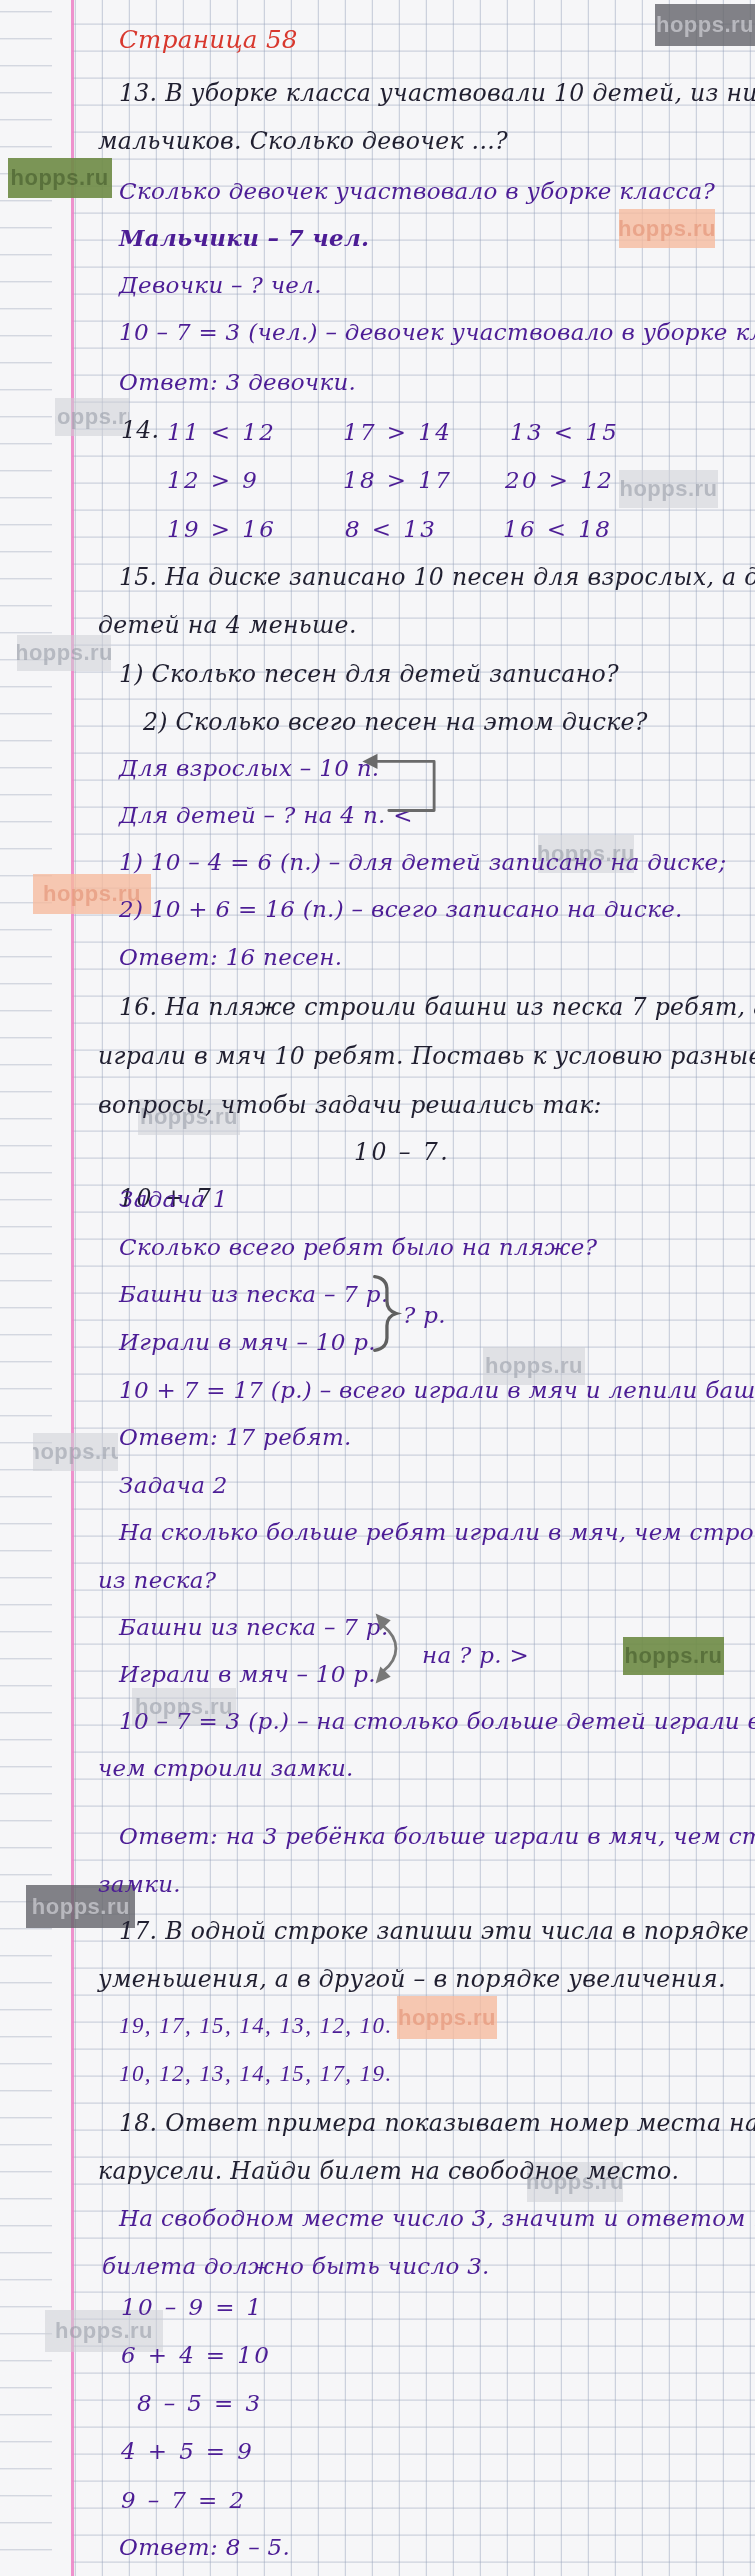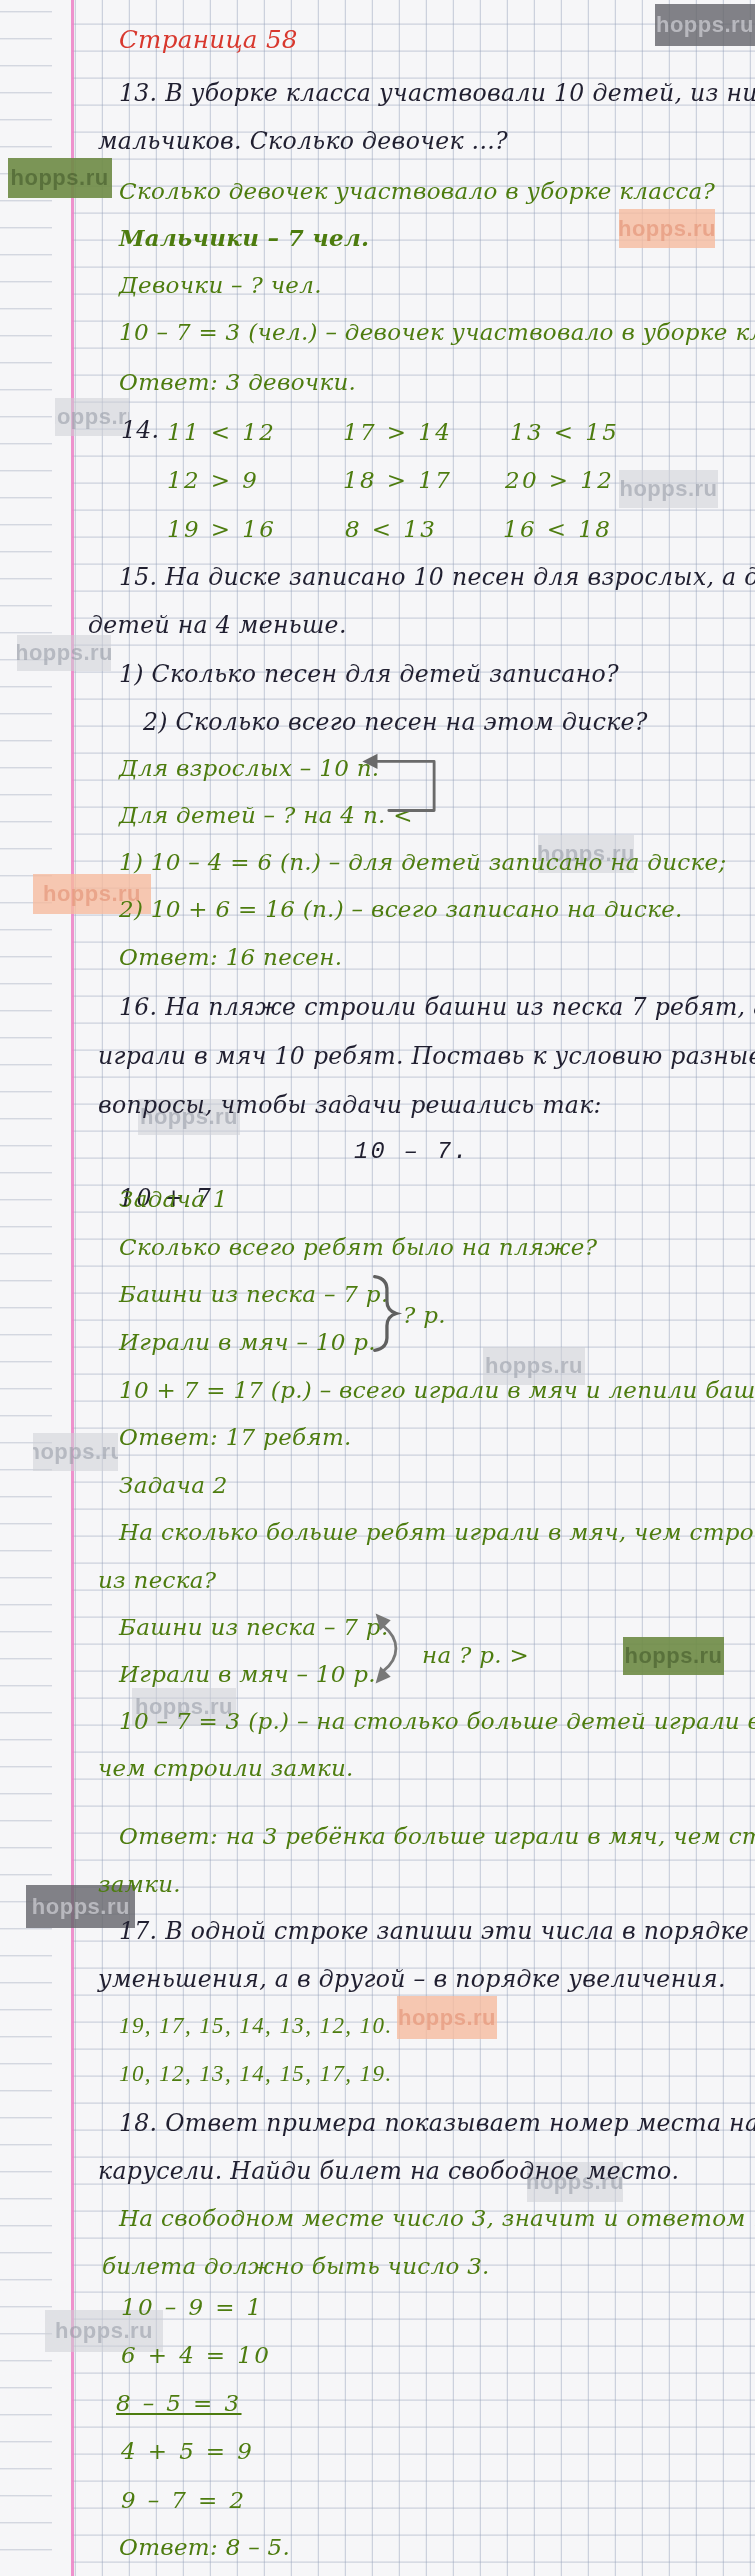--- a/index.html
+++ b/index.html
@@ -13,21 +13,21 @@
   #grid{position:absolute;left:72px;right:0;top:0;bottom:0;
     background-image:
       linear-gradient(to right, rgba(150,162,186,.55) 0.9px, transparent 0.9px),
       linear-gradient(to bottom, rgba(150,162,186,.55) 0.9px, transparent 0.9px);
     background-size:27px 27px;background-position:2.8px 23.6px;}
   #margin-line{position:absolute;left:71px;top:0;width:2.8px;height:100%;
     background:#ec80c6;opacity:.85;}
   .line{position:absolute;white-space:nowrap;font:italic 23px/28px "DejaVu Serif",serif;
         letter-spacing:0.3px;}
   .c-black{color:#201f30;font-size:23.6px;}
-  .c-purple{color:#4d7c0f;}
+  .c-purple{color:#4c1d95;}
   .c-red{color:#d8382e;font-size:24.6px;}
   .s-eq{letter-spacing:2.4px;}
   .s-eq2{letter-spacing:1.4px;font-family:Liberation Serif, serif;}
   .wm{position:absolute;display:flex;align-items:center;justify-content:center;
       font:700 22px "Liberation Sans",sans-serif;letter-spacing:0.5px;overflow:hidden;}
   .wm-dark{background:rgba(100,100,106,.8);}   .wm-dark span{color:rgba(240,240,245,.5);}
   .wm-light{background:rgba(205,207,214,.55);} .wm-light span{color:rgba(140,145,158,.5);}
   .wm-green{background:rgba(112,140,72,.92);}  .wm-green span{color:rgba(62,84,38,.55);}
   .wm-salmon{background:rgba(246,186,156,.78);}.wm-salmon span{color:rgba(228,148,118,.65);}
   #annot{position:absolute;left:0;top:0;pointer-events:none;}
@@ -106,33 +106,33 @@
       <div class="line c-purple s-eq" style="left: 167px; top: 418px;">11 &lt; 12</div>
       <div class="line c-purple s-eq" style="left: 343px; top: 418px;">17 &gt; 14</div>
       <div class="line c-purple s-eq" style="left: 510px; top: 418px;">13 &lt; 15</div>
       <div class="line c-purple s-eq" style="left: 167px; top: 466px;">12 &gt; 9</div>
       <div class="line c-purple s-eq" style="left: 343px; top: 466px;">18 &gt; 17</div>
       <div class="line c-purple s-eq" style="left: 505px; top: 466px;">20 &gt; 12</div>
       <div class="line c-purple s-eq" style="left: 167px; top: 515px;">19 &gt; 16</div>
       <div class="line c-purple s-eq" style="left: 345px; top: 515px;">8 &lt; 13</div>
       <div class="line c-purple s-eq" style="left: 503px; top: 515px;">16 &lt; 18</div>
       <div class="line c-black" style="left: 119px; top: 563px;">15. На диске записано 10 песен для взрослых, а для</div>
-      <div class="line c-black" style="left: 88px; top: 611px;">детей на 4 меньше.</div>
+      <div class="line c-black" style="left: 98px; top: 611px;">детей на 4 меньше.</div>
       <div class="line c-black" style="left: 119px; top: 660px;">1) Сколько песен для детей записано?</div>
       <div class="line c-black" style="left: 119px; top: 708px; margin-left: 24px;">2) Сколько всего песен на этом диске?</div>
       <div class="line c-purple" style="left: 119px; top: 754px;">Для взрослых – 10 п.</div>
       <div class="line c-purple" style="left: 119px; top: 801px;">Для детей – ? на 4 п. &lt;</div>
       <div class="line c-purple" style="left: 119px; top: 848px;">1) 10 – 4 = 6 (п.) – для детей записано на диске;</div>
       <div class="line c-purple" style="left: 119px; top: 895px;">2) 10 + 6 = 16 (п.) – всего записано на диске.</div>
       <div class="line c-purple" style="left: 119px; top: 943px;">Ответ: 16 песен.</div>
       <div class="line c-black" style="left: 119px; top: 993px;">16. На пляже строили башни из песка 7 ребят, а</div>
       <div class="line c-black" style="left: 98px; top: 1042px;">играли в мяч 10 ребят. Поставь к условию разные</div>
       <div class="line c-black" style="left: 98px; top: 1091px;">вопросы, чтобы задачи решались так:</div>
       <div class="line c-black s-eq" style="left: 119px; top: 1184px;">10 + 7</div>
-      <div class="line c-black s-eq" style="left: 354px; top: 1138px; font-family: Liberation Mono, monospace;">10 – 7.</div>
+      <div class="line c-black s-eq" style="left: 354px; top: 1138px;">10 – 7.</div>
       <div class="line c-purple" style="left: 119px; top: 1185px;">Задача 1</div>
       <div class="line c-purple" style="left: 119px; top: 1233px;">Сколько всего ребят было на пляже?</div>
       <div class="line c-purple" style="left: 119px; top: 1280px;">Башни из песка – 7 р.</div>
       <div class="line c-purple" style="left: 119px; top: 1328px;">Играли в мяч – 10 р.</div>
       <div class="line c-purple" style="left: 403px; top: 1301px;">? р.</div>
       <div class="line c-purple" style="left: 119px; top: 1376px;">10 + 7 = 17 (р.) – всего играли в мяч и лепили башни.</div>
       <div class="line c-purple" style="left: 119px; top: 1423px;">Ответ: 17 ребят.</div>
       <div class="line c-purple" style="left: 119px; top: 1471px;">Задача 2</div>
       <div class="line c-purple" style="left: 119px; top: 1518px;">На сколько больше ребят играли в мяч, чем строили башни</div>
       <div class="line c-purple" style="left: 98px; top: 1566px;">из песка?</div>
@@ -146,21 +146,21 @@
       <div class="line c-black" style="left: 119px; top: 1917px;">17. В одной строке запиши эти числа в порядке</div>
       <div class="line c-black" style="left: 98px; top: 1965px;">уменьшения, а в другой – в порядке увеличения.</div>
       <div class="line c-purple s-eq2" style="left: 119px; top: 2012px;">19, 17, 15, 14, 13, 12, 10.</div>
       <div class="line c-purple s-eq2" style="left: 119px; top: 2060px;">10, 12, 13, 14, 15, 17, 19.</div>
       <div class="line c-black" style="left: 119px; top: 2109px;">18. Ответ примера показывает номер места на</div>
       <div class="line c-black" style="left: 98px; top: 2157px;">карусели. Найди билет на свободное место.</div>
       <div class="line c-purple" style="left: 119px; top: 2204px;">На свободном месте число 3, значит и ответом к решению</div>
       <div class="line c-purple" style="left: 102px; top: 2252px;">билета должно быть число 3.</div>
       <div class="line c-purple s-eq" style="left: 121px; top: 2293px;">10 – 9 = 1</div>
       <div class="line c-purple s-eq" style="left: 121px; top: 2341px;">6 + 4 = 10</div>
-      <div class="line c-purple s-eq" style="left: 116px; top: 2389px; text-decoration: underline;">8 – 5 = 3</div>
+      <div class="line c-purple s-eq" style="left: 137px; top: 2389px;">8 – 5 = 3</div>
       <div class="line c-purple s-eq" style="left: 121px; top: 2437px;">4 + 5 = 9</div>
       <div class="line c-purple s-eq" style="left: 121px; top: 2486px;">9 – 7 = 2</div>
       <div class="line c-purple" style="left: 119px; top: 2533px;">Ответ: 8 – 5.</div>
     </div>
 
   <svg id="annot" width="755" height="2576" viewBox="0 0 800 2728">
 
     <g stroke="#6a6a6a" stroke-width="3" fill="none" stroke-linecap="round" stroke-linejoin="round">
       <path d="M 392 806 L 460 806 L 460 858 L 412 858"></path>
       <polygon points="384,806 400,798 400,814" fill="#6a6a6a" stroke="none"></polygon>

